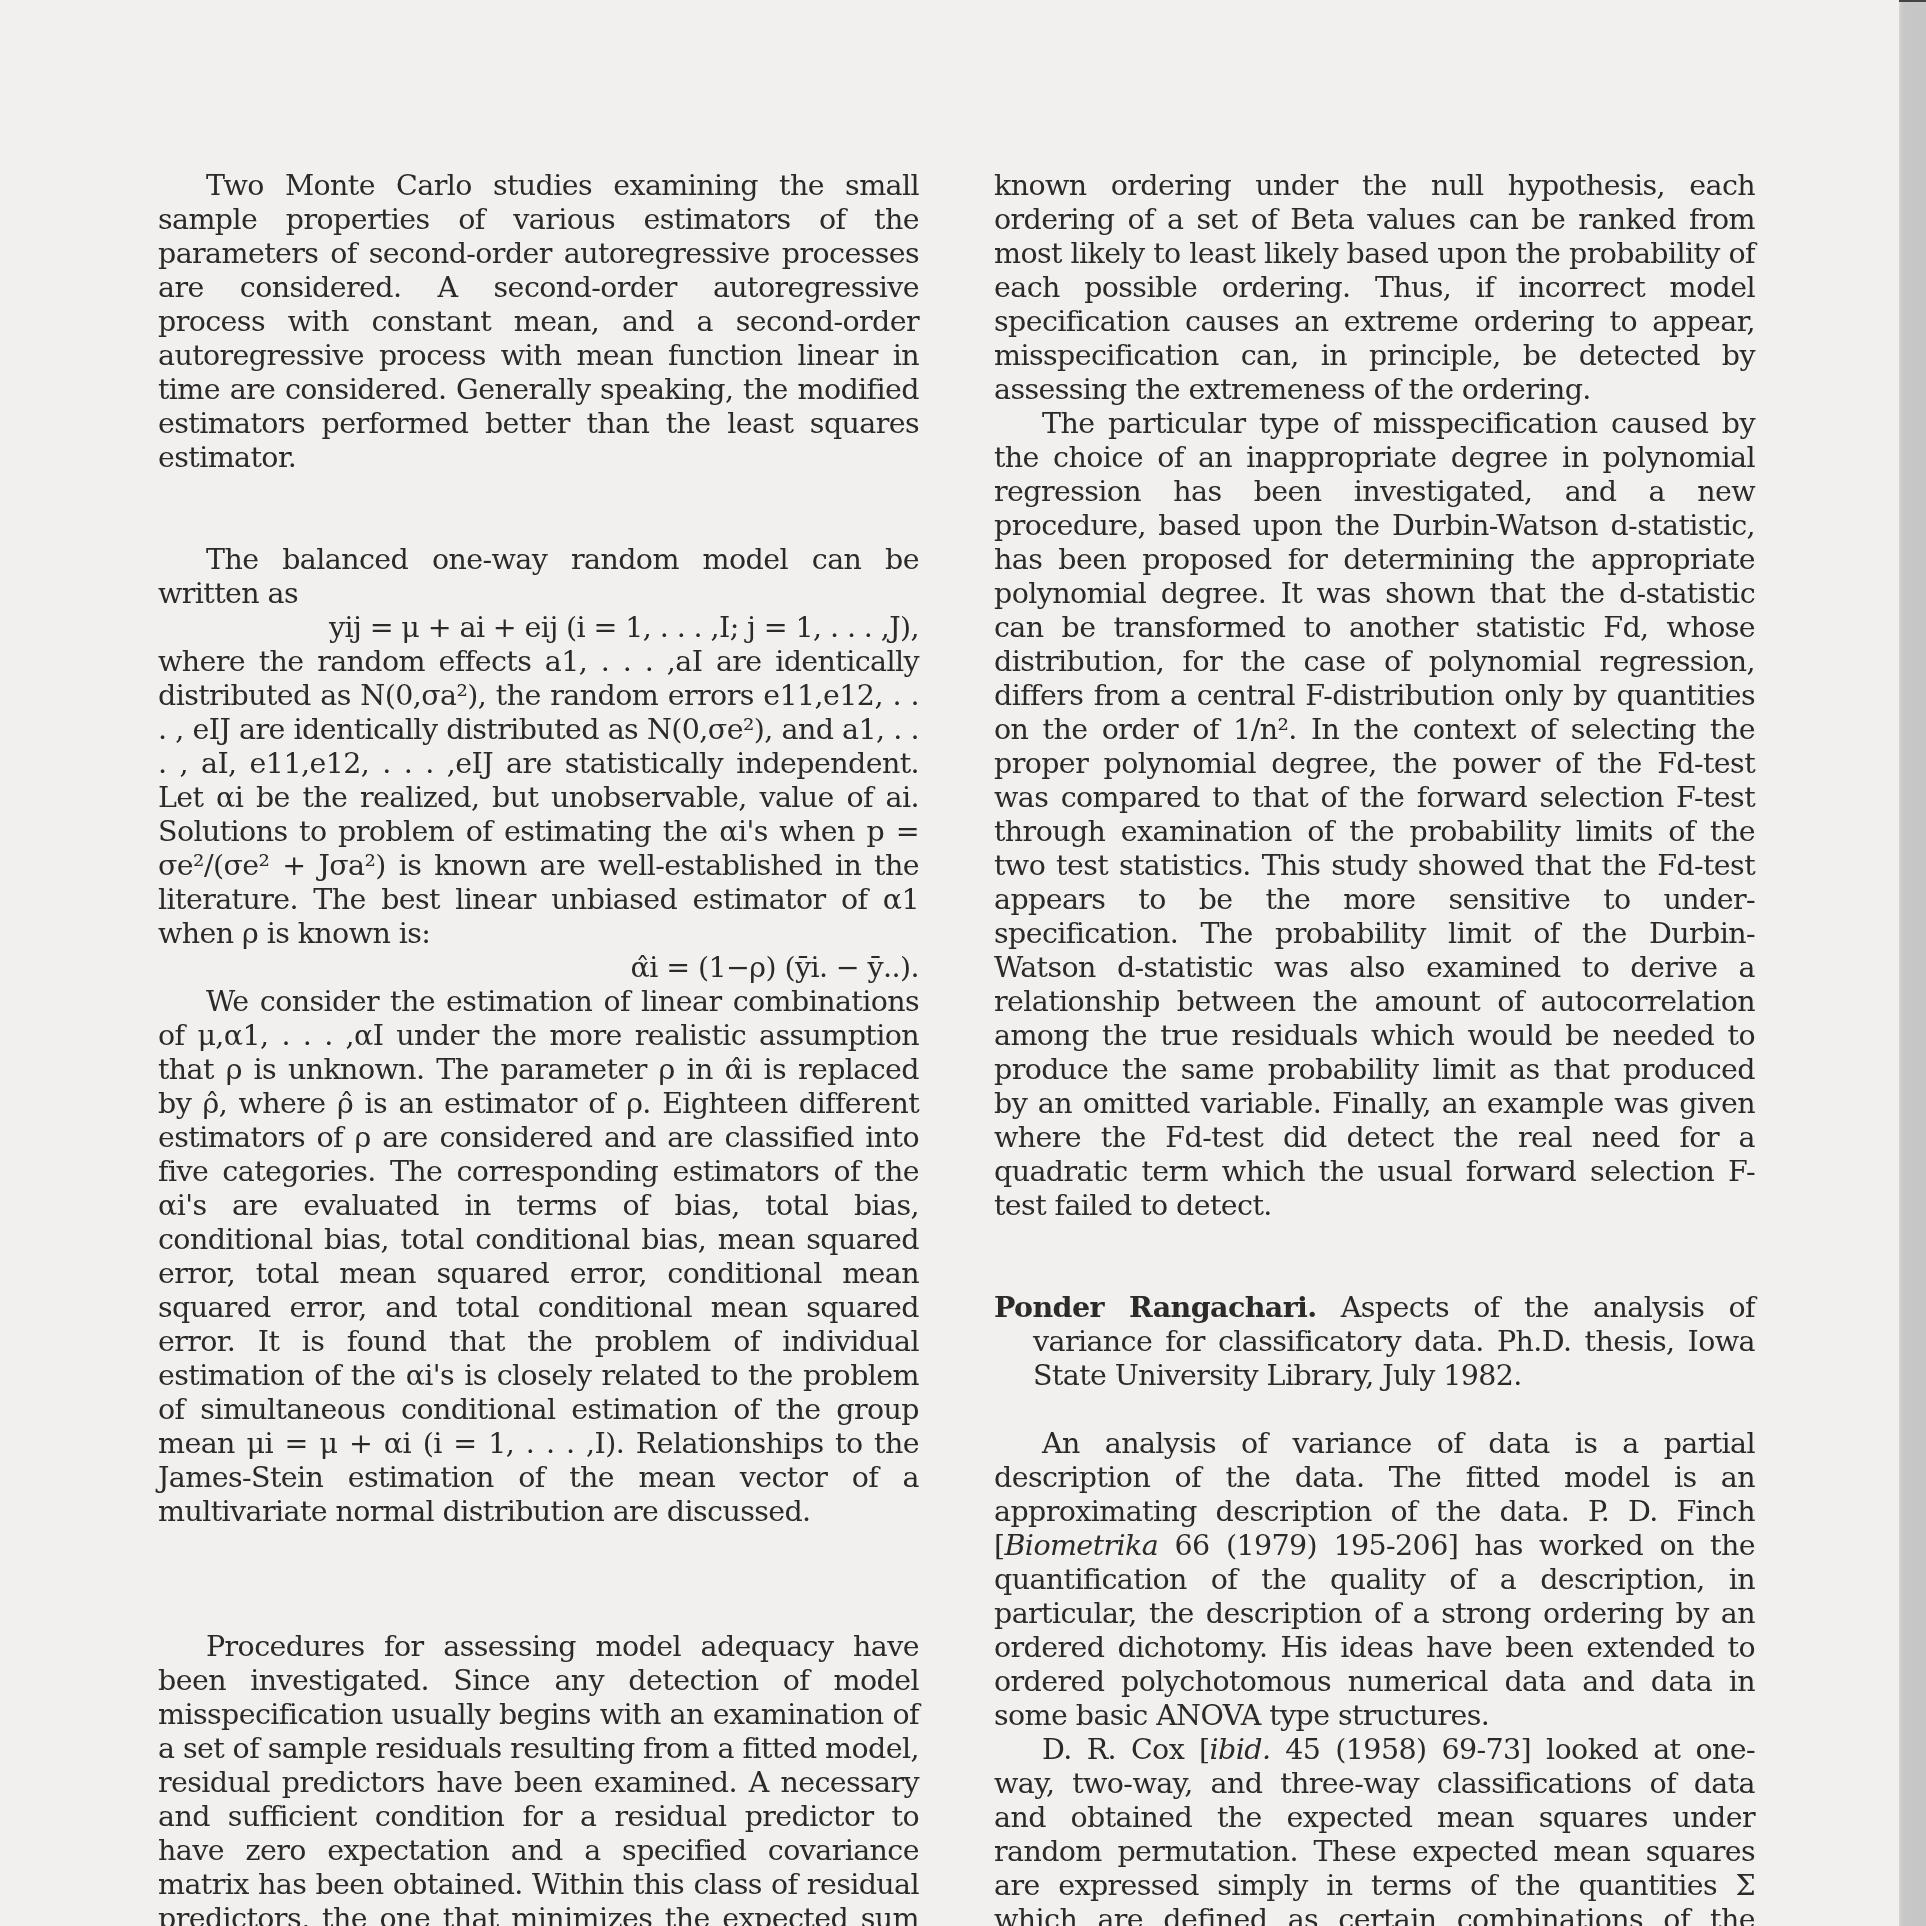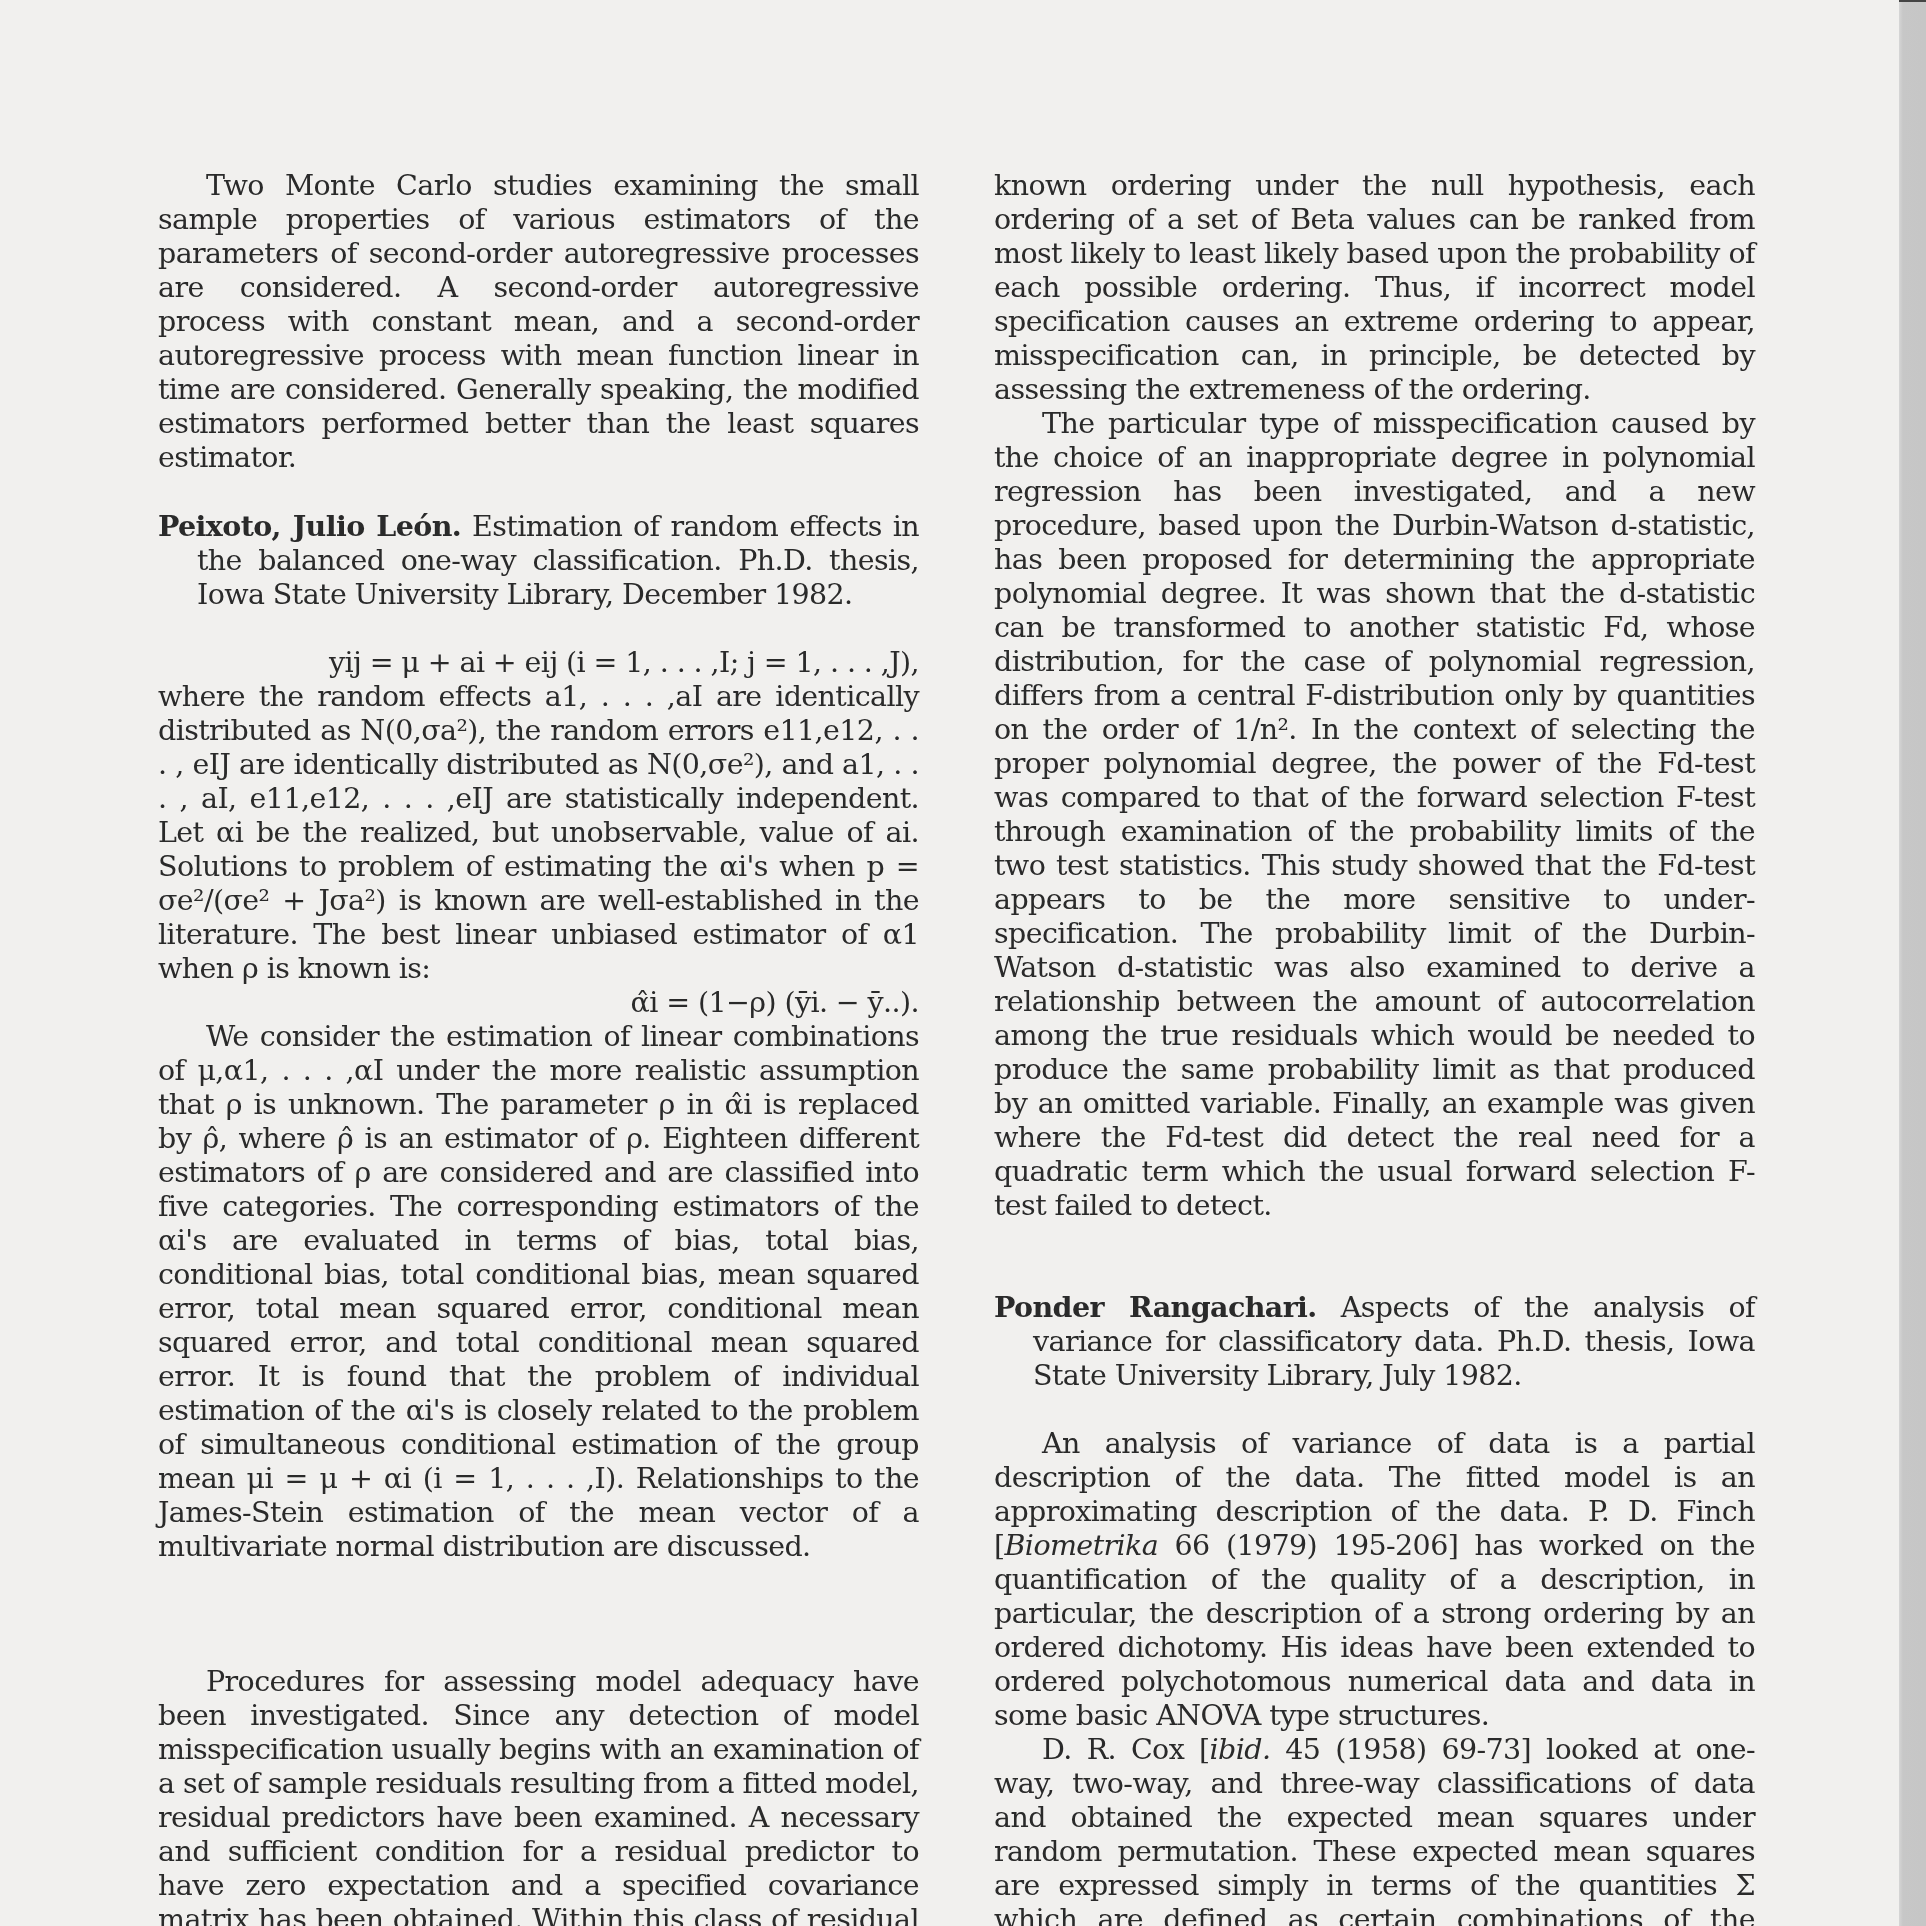--- a/index.html
+++ b/index.html
@@ -42,22 +42,22 @@
 <div class="page"></div>
 <div class="gutter"></div>
 <div class="gutter-top"></div>
 
 <div class="col col-left">
   <p class="indent">Two Monte Carlo studies examining the small sample properties of various estimators of the parameters of second-order autoregressive processes are considered. A second-order autoregressive process with constant mean, and a second-order autoregressive process with mean function linear in time are considered. Generally speaking, the modified estimators performed better than the least squares estimator.</p>
 
   <div class="gap-sm"></div>
 
   <div>
-    <p class="entry"><span class="author">Peixoto, Julio León.</span> <span>Estimation of random effects in the balanced one-way classification. Ph.D. thesis, Iowa State University Library, December 1982.</span></p>
     <div class="gap-sm"></div>
+    <p class="indent">The balanced one-way random model can be written as</p>
     <p class="eq">yij = μ + ai + eij (i = 1, . . . ,I; j = 1, . . . ,J),</p>
     <p>where the random effects a1, . . . ,aI are identically distributed as N(0,σa²), the random errors e11,e12, . . . , eIJ are identically distributed as N(0,σe²), and a1, . . . , aI, e11,e12, . . . ,eIJ are statistically independent. Let αi be the realized, but unobservable, value of ai. Solutions to problem of estimating the αi's when p = σe²/(σe² + Jσa²) is known are well-established in the literature. The best linear unbiased estimator of α1 when ρ is known is:</p>
     <p class="eq">α̂i = (1−ρ) (ȳi. − ȳ..).</p>
     <p class="indent">We consider the estimation of linear combinations of μ,α1, . . . ,αI under the more realistic assumption that ρ is unknown. The parameter ρ in α̂i is replaced by ρ̂, where ρ̂ is an estimator of ρ. Eighteen different estimators of ρ are considered and are classified into five categories. The corresponding estimators of the αi's are evaluated in terms of bias, total bias, conditional bias, total conditional bias, mean squared error, total mean squared error, conditional mean squared error, and total conditional mean squared error. It is found that the problem of individual estimation of the αi's is closely related to the problem of simultaneous conditional estimation of the group mean μi = μ + αi (i = 1, . . . ,I). Relationships to the James-Stein estimation of the mean vector of a multivariate normal distribution are discussed.</p>
   </div>
 
   <div class="gap-lg"></div>
 
   <div>
     <div class="gap-sm"></div>

